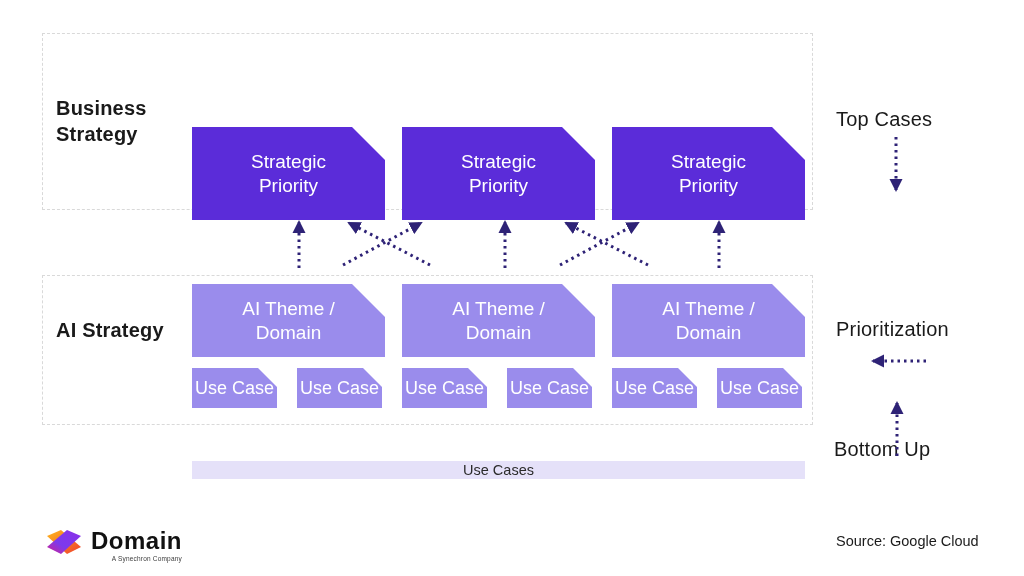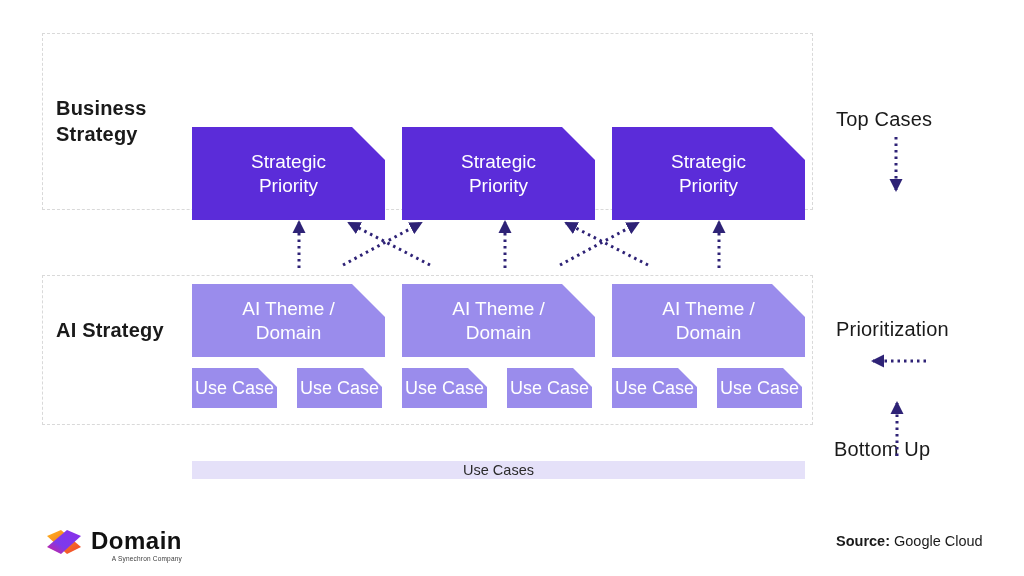--- a/index.html
+++ b/index.html
@@ -53,21 +53,21 @@
   svg.arrows{position:absolute;left:0;top:0;pointer-events:none;}
   .dot{stroke:var(--arrow-navy,#2E2276);stroke-width:3;stroke-dasharray:2.5 4;fill:none;}
   .ah{fill:var(--arrow-navy,#2E2276);}
 
   .footer-logo{position:absolute;left:45px;top:529px;display:flex;align-items:flex-start;gap:8px;}
   .logo-textcol{display:flex;flex-direction:column;align-items:flex-end;}
   .logo-word{font-size:24px;font-weight:800;color:#111;line-height:24px;letter-spacing:0.5px;}
   .logo-tag{font-size:6.5px;color:#3a3a3a;margin-top:2px;letter-spacing:0.2px;}
 
   .source-note{position:absolute;left:836px;top:533px;font-size:14.5px;color:var(--text-black);}
-  .source-note .lbl{font-weight:700;margin-right:4px;}
+  .source-note .lbl{font-weight:400;margin-right:4px;}
 </style>
 </head>
 <body>
 
 <div class="slide">
 
   <div class="section-box business"></div>
   <div class="section-box ai"></div>
 
   <div class="side-label ai">AI Strategy</div>

